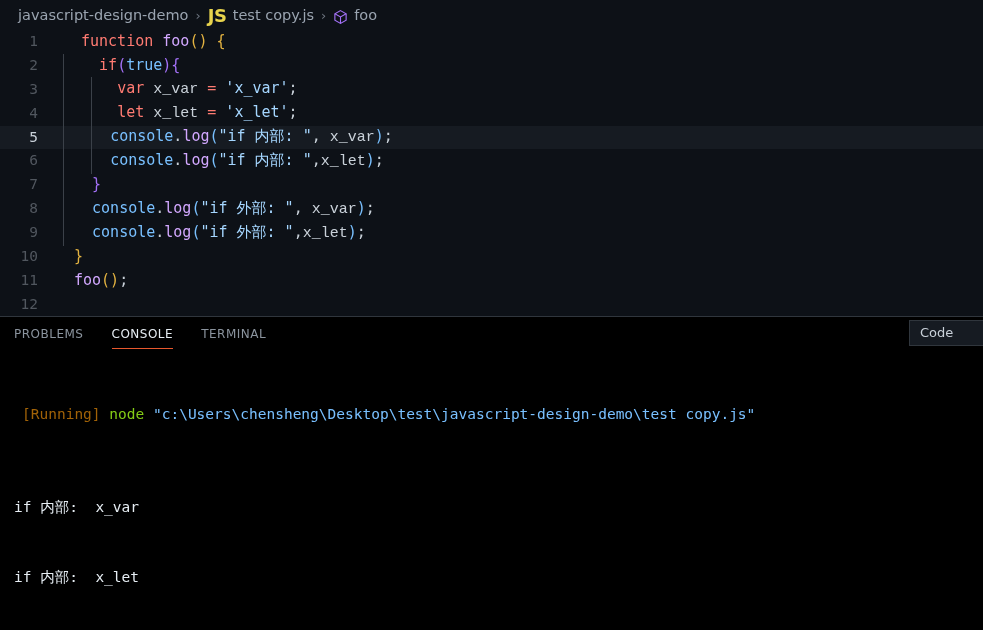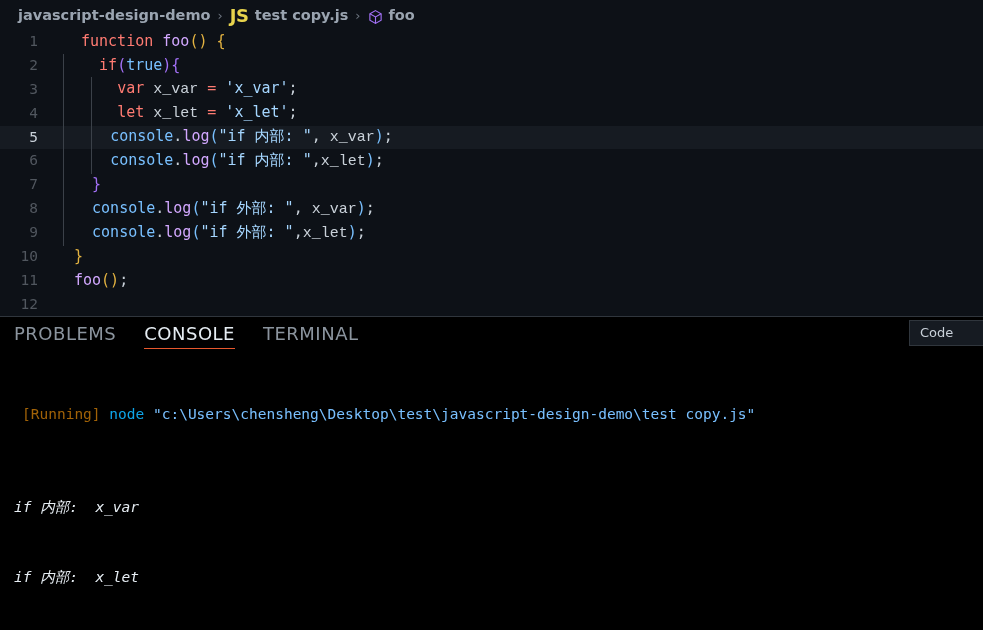--- a/index.html
+++ b/index.html
@@ -16,21 +16,21 @@
     height:30px;
     display:flex; align-items:center;
     padding-left:18px;
     gap:6px;
     background:#0d1117;
     font-family:"DejaVu Sans", sans-serif;
     font-size:14.5px;
     color:#8b949e;
     white-space:nowrap;
   }
-  .bc-text { color:#9aa4b0;font-weight:bold; }
+  .bc-text { color:#9aa4b0; }
   .bc-sep { color:#6e7681; font-size:13px; padding:0 1px; }
   .bc-js {
     color:#e8d44d; font-weight:bold; font-size:18px;
     font-family:"DejaVu Sans", sans-serif;
     letter-spacing:-0.3px;
   }
   .bc-cube { display:inline-block; width:15px; height:16px; position:relative; top:2px; }
 
   
   .editor {
@@ -101,21 +101,21 @@
     height:34px;
     display:flex;
     align-items:center;
     padding-left:14px;
     gap:28px;
     background:#000000;
     font-family:"DejaVu Sans", sans-serif;
   }
   .ptab {
     position:relative;
-    font-size:18px;
+    font-size:12px;
     letter-spacing:0.5px;
     color:#8b949e;
     height:34px;
     line-height:34px;
     cursor:pointer;
   }
   .ptab.active { color:#e6edf3; }
   .ptab.active::after {
     content:"";
     position:absolute;
@@ -143,23 +143,23 @@
     position:relative;
     padding:6px 0 0 14px;
     font-family:"DejaVu Sans Mono", monospace;
     font-size:14.5px;
     line-height:23.2px;
     color:#e6edf3;
     white-space:pre;
   }
   .out-line { height:23.2px; }
   .o-running { color:#a16207;margin-left:8px; }
-  .o-cmd     { color:#0ea5e9;margin-top:28px; }
+  .o-cmd     { color:#84cc16;margin-top:28px; }
   .o-path    { color:#79c0ff; }
-  .o-white   { color:#e6edf3;font-style:italic; }
+  .o-white   { color:#e6edf3; }
 </style>
 </head>
 <body>
 
 <div id="app">
 
   <div class="breadcrumb">
     <span class="bc-text">javascript-design-demo</span>
     <span class="bc-sep">›</span>
     <span class="bc-js">JS</span>

